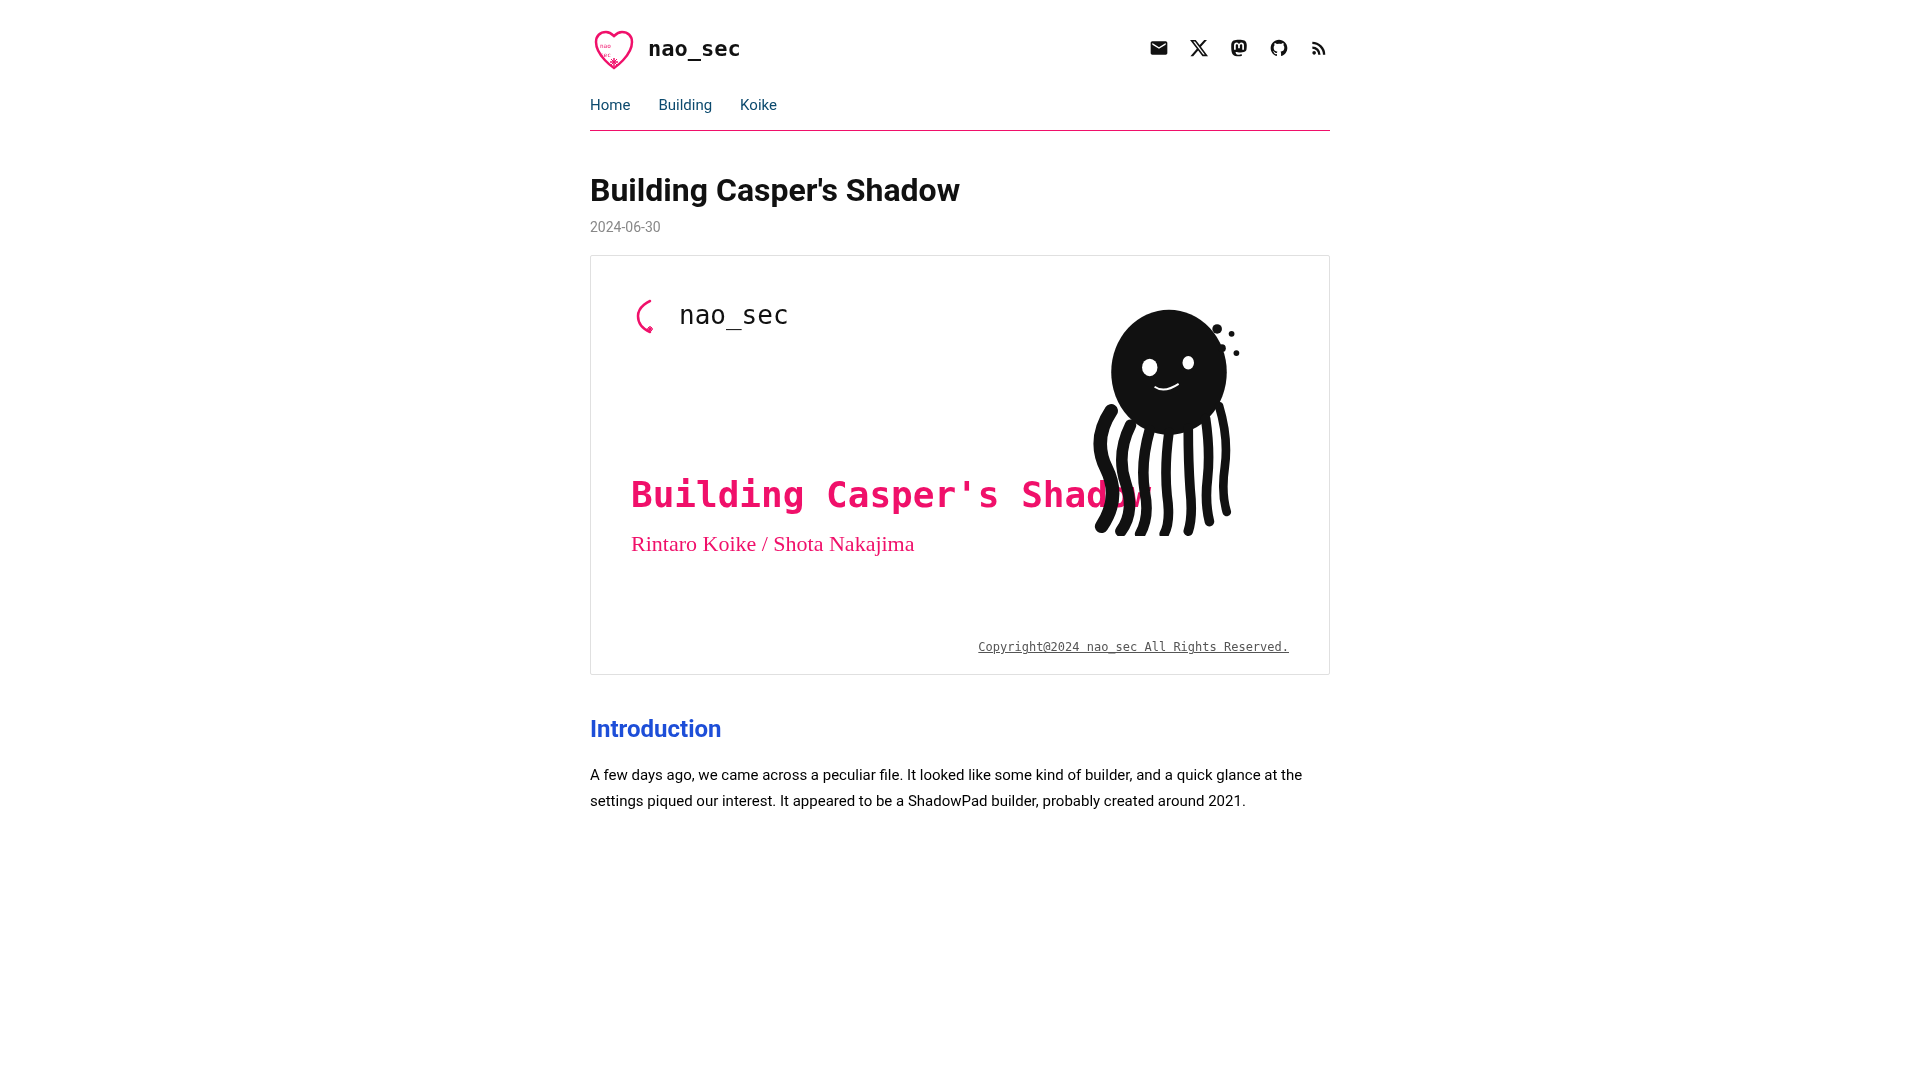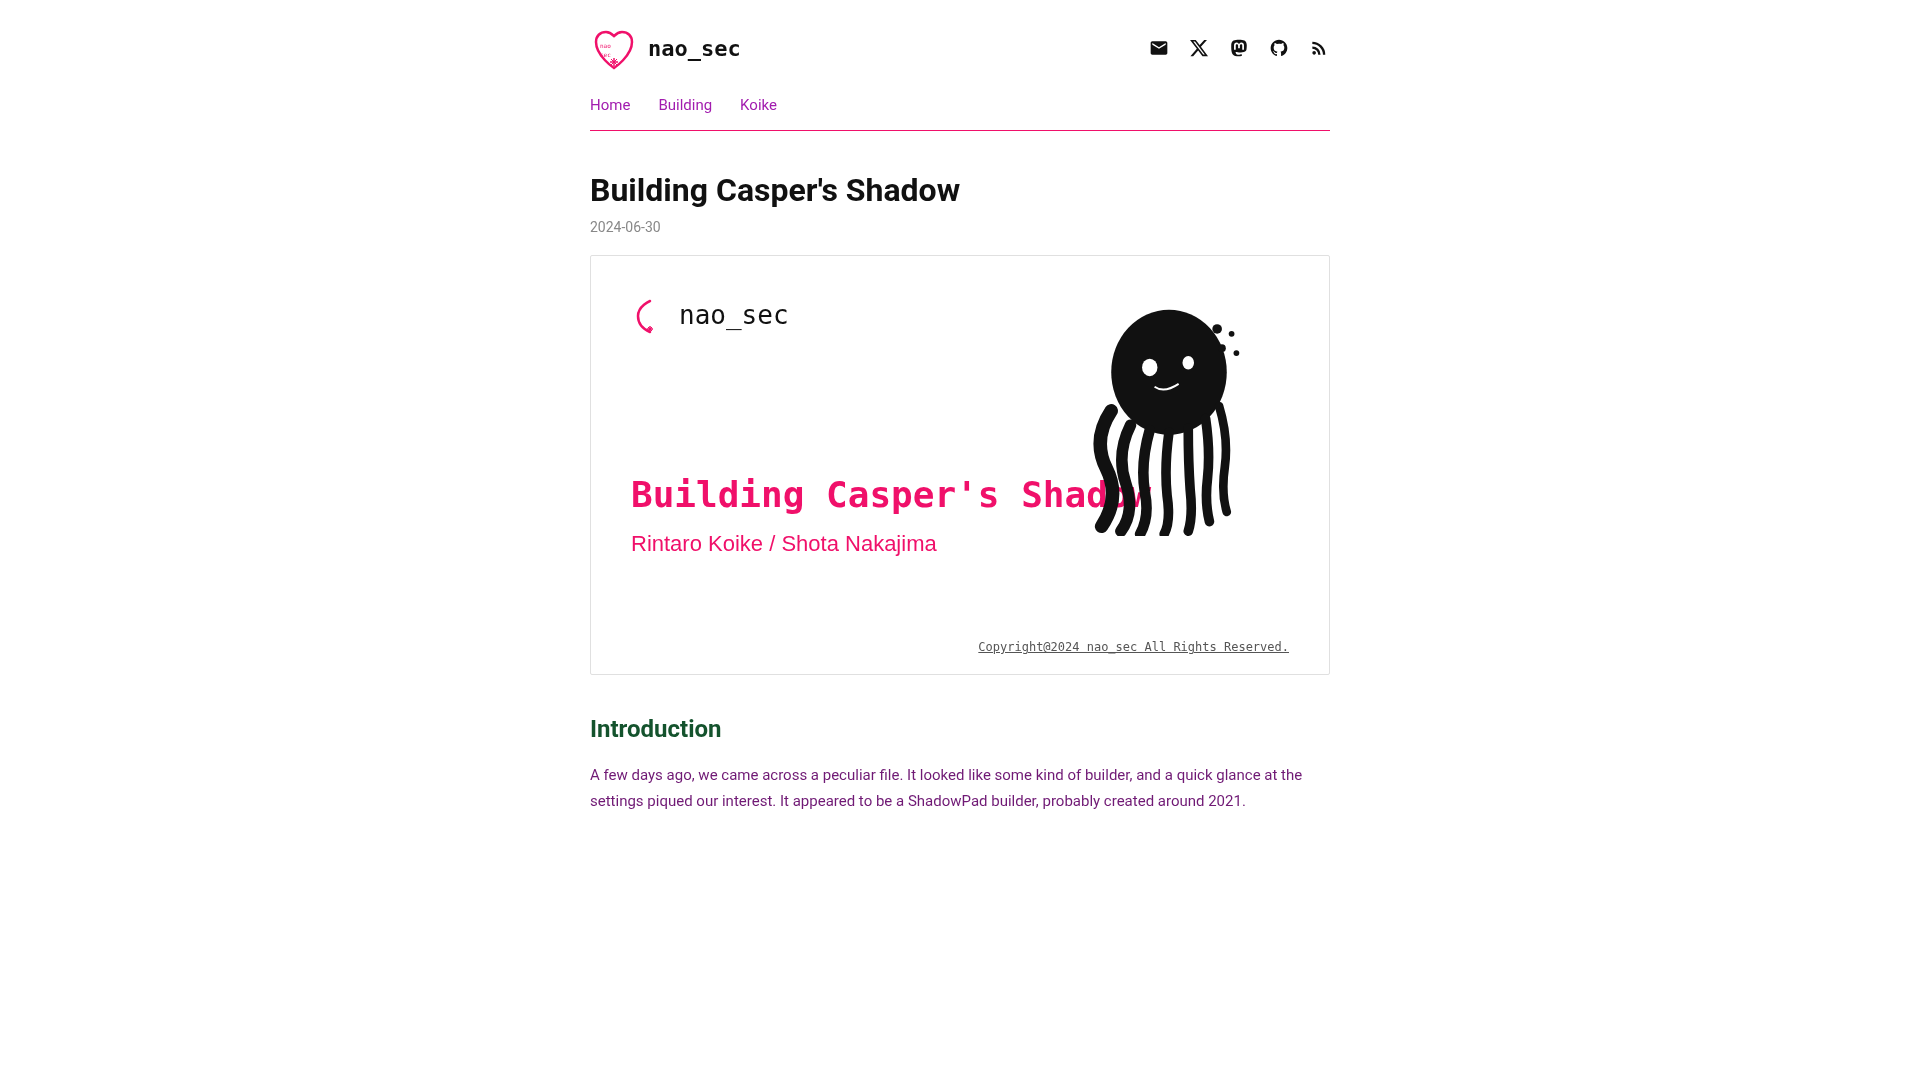--- a/index.html
+++ b/index.html
@@ -80,21 +80,21 @@
     .nav-bar {
       display: flex;
       align-items: center;
       gap: 28px;
       padding-bottom: 16px;
       border-bottom: 1.5px solid #f0106a;
     }
 
     .nav-link {
       text-decoration: none;
-      color: #a21caf;
+      color: #0c4a6e;
       font-size: 15px;
       cursor: pointer;
     }
 
     
     .main-content {
       padding-top: 40px;
     }
 
     .post-title {
@@ -164,50 +164,50 @@
     .slide-big-title {
       font-family: monospace;
       font-size: 36px;
       font-weight: 700;
       color: #f0106a;
       margin-top: 120px;
       margin-bottom: 16px;
     }
 
     .slide-authors {
-      font-family: Liberation Sans, sans-serif;
+      font-family: Liberation Serif, serif;
       font-size: 22px;
       color: #f0106a;
       margin-bottom: 30px;
       text-align: center;
     }
 
     .slide-copyright {
       font-family: monospace;
       font-size: 12px;
       color: #555555;
       position: absolute;
       bottom: 20px;
       right: 40px;
       text-decoration: underline;
     }
 
     
     .section-heading {
       font-size: 24px;
       font-weight: 700;
-      color: #14532d;
+      color: #1d4ed8;
       margin-bottom: 20px;
       margin-top: 10px;
     }
 
     .intro-text {
       font-size: 15px;
       line-height: 1.7;
-      color: #701a75;
+      color: #000000;
     }
   </style>
 </head>
 <body>
 
 <div class="page-container">
 
   <header class="site-header">
     <div class="header-top">
 

